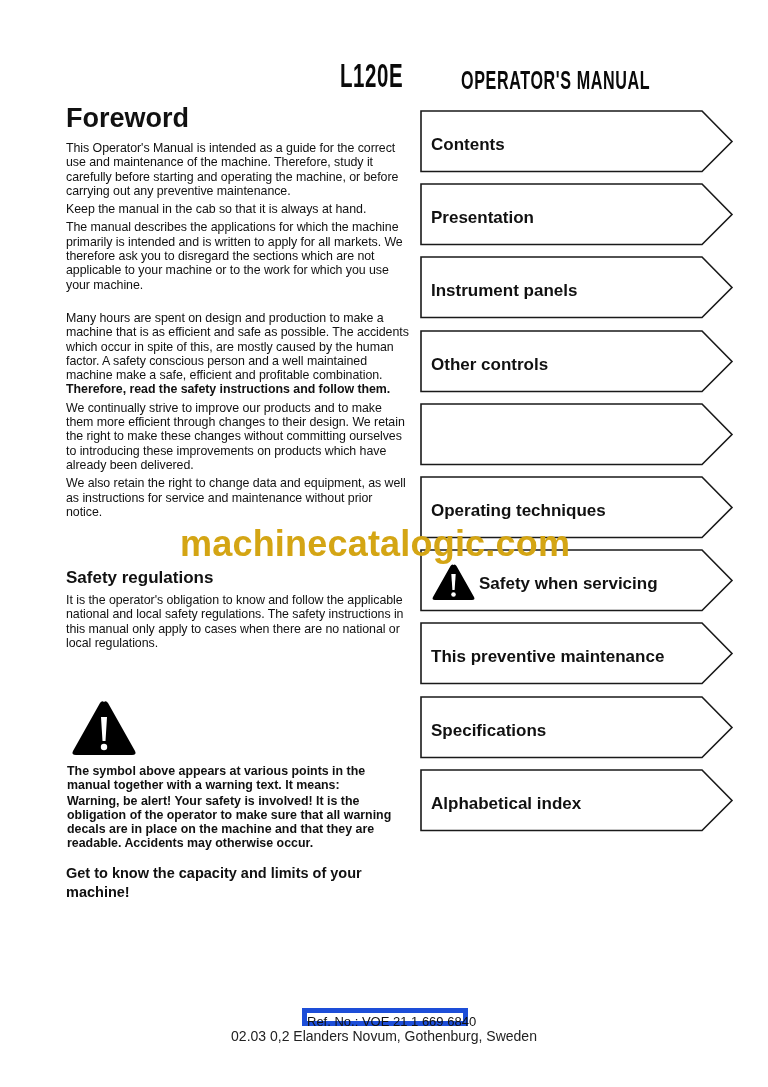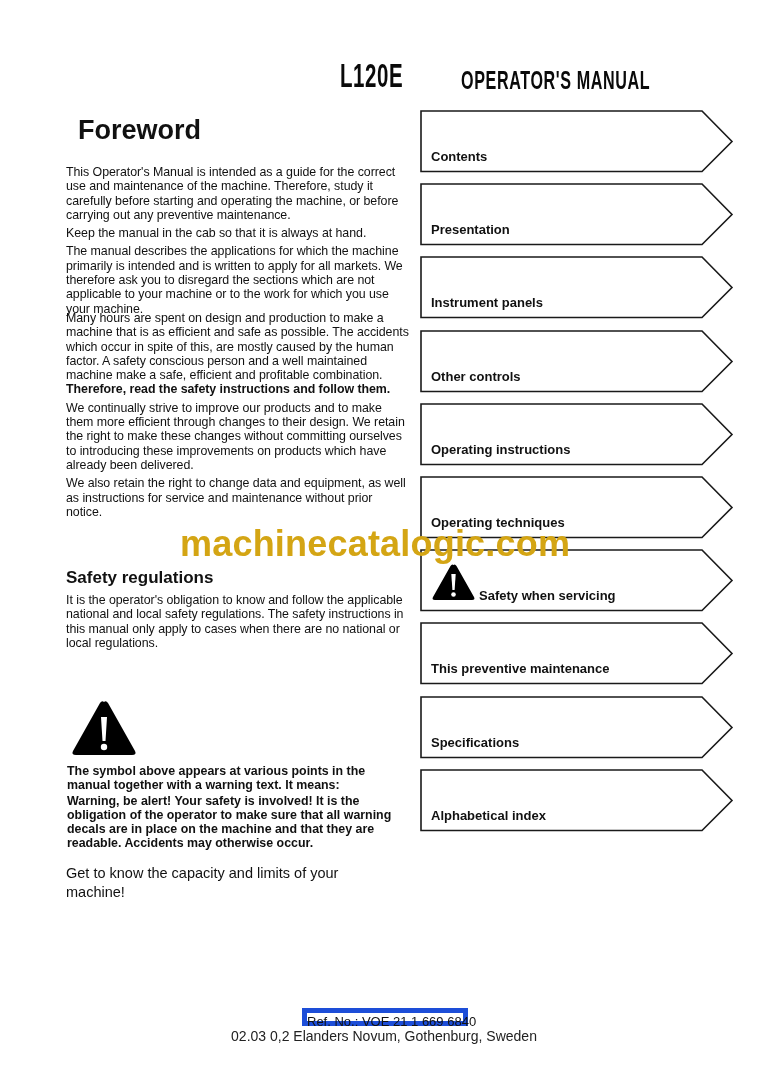--- a/index.html
+++ b/index.html
@@ -14,38 +14,38 @@
     position: absolute; top: 58px;
     font-family: "Liberation Sans", sans-serif; font-weight: bold;
     transform: scaleX(0.62); transform-origin: left top;
     letter-spacing: 1px; color: #0a0a0a;
   }
   .hdr-model { left: 340px; font-size: 33px; line-height: 36px; }
   .hdr-title { left: 461px; font-size: 26px; line-height: 36px; top: 62px; }
 
   
   .col-left { position: absolute; left: 66px; width: 345px; }
-  .h1 { font-size: 27px; font-weight: bold; line-height: 30px; margin: 12px; }
+  .h1 { font-size: 27px; font-weight: bold; line-height: 30px; margin: 0; }
   .h2 { font-size: 17px; font-weight: bold; line-height: 20px; margin: 0; }
-  .h3 { font-size: 14.5px; font-weight: normal; line-height: 18.5px; margin: 0; }
+  .h3 { font-size: 14.5px; font-weight: bold; line-height: 18.5px; margin: 0; }
   .p {
     font-size: 12.4px; line-height: 14.3px; margin: 0 0 4px 0;
     letter-spacing: -0.05px; text-align: left;
   }
   .p b { font-weight: bold; }
   .warn-text { font-size: 12.4px; line-height: 14.3px; font-weight: bold; margin: 1px; }
 
   
   .tab {
     position: absolute; left: 420px; width: 314px; height: 62px; cursor: pointer;
   }
   .tab svg.shape { position: absolute; left: 0; top: 0; }
   .tab .tab-label {
-    position: absolute; left: 11px; top: 16px; height: 46px; line-height: 62px;
-    font-size: 13px; font-weight: bold; white-space: nowrap; color: #111;
+    position: absolute; left: 11px; top: 4px; height: 46px; line-height: 62px;
+    font-size: 17px; font-weight: bold; white-space: nowrap; color: #111;
   }
   .tab .tab-label.with-icon { left: 59px; }
   .tab .tab-icon { position: absolute; left: 11px; top: 14px; }
 
   
   .watermark {
     position: absolute; left: 180px; top: 522px;
     font-size: 36px; font-weight: bold; color: #d4a514;
     letter-spacing: 0.2px; white-space: nowrap; z-index: 5; line-height: 44px;
   }
@@ -127,21 +127,20 @@
 <div class="tab" style="top:330px;">
   <svg class="shape" width="316" height="63" viewBox="0 0 316 63">
       <path d="M1 1 L282 1 L312 31.5 L282 61.5 L1 61.5 Z" fill="#fff" stroke="#1a1a1a" stroke-width="1.6"></path>
     </svg>
   <span class="tab-label">Other controls</span>
 </div>
 <div class="tab" style="top:403px;">
   <svg class="shape" width="316" height="63" viewBox="0 0 316 63">
       <path d="M1 1 L282 1 L312 31.5 L282 61.5 L1 61.5 Z" fill="#fff" stroke="#1a1a1a" stroke-width="1.6"></path>
     </svg>
-  <span class="tab-label">Operating instructions</span>
 </div>
 <div class="tab" style="top:476px;">
   <svg class="shape" width="316" height="63" viewBox="0 0 316 63">
       <path d="M1 1 L282 1 L312 31.5 L282 61.5 L1 61.5 Z" fill="#fff" stroke="#1a1a1a" stroke-width="1.6"></path>
     </svg>
   <span class="tab-label">Operating techniques</span>
 </div>
 <div class="tab" style="top:549px;padding-left:12px;">
   <svg class="shape" width="316" height="63" viewBox="0 0 316 63">
       <path d="M1 1 L282 1 L312 31.5 L282 61.5 L1 61.5 Z" fill="#fff" stroke="#1a1a1a" stroke-width="1.6"></path>

